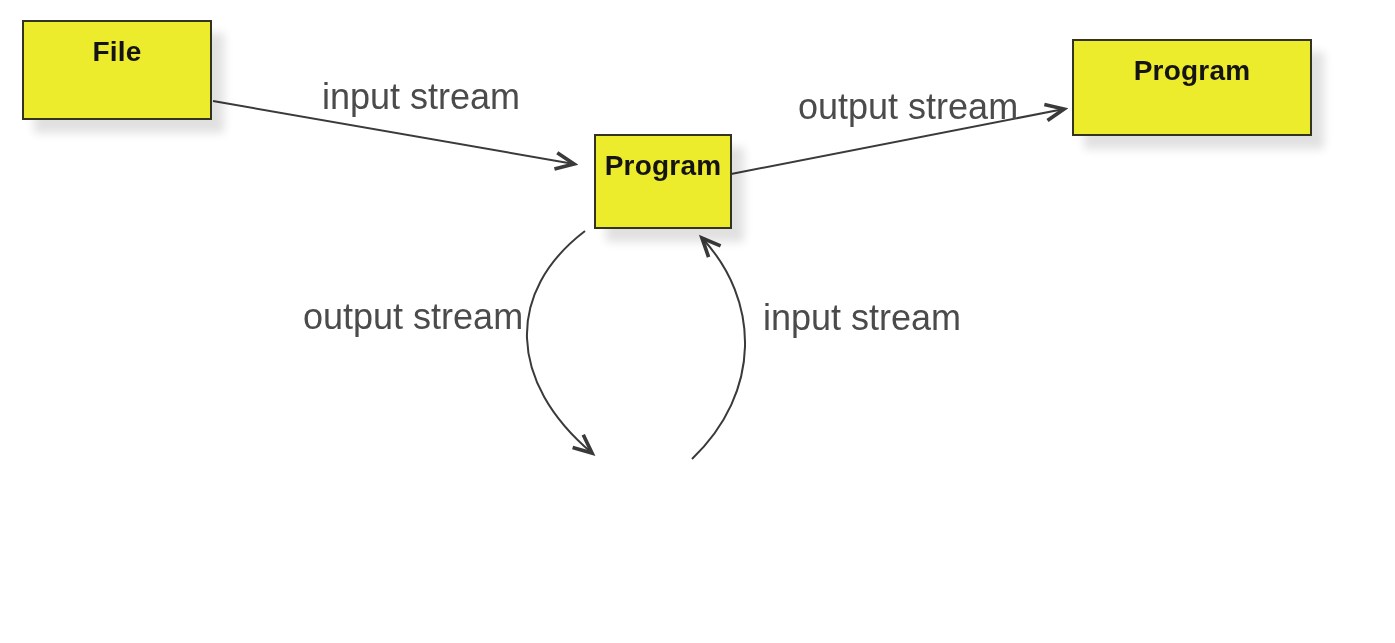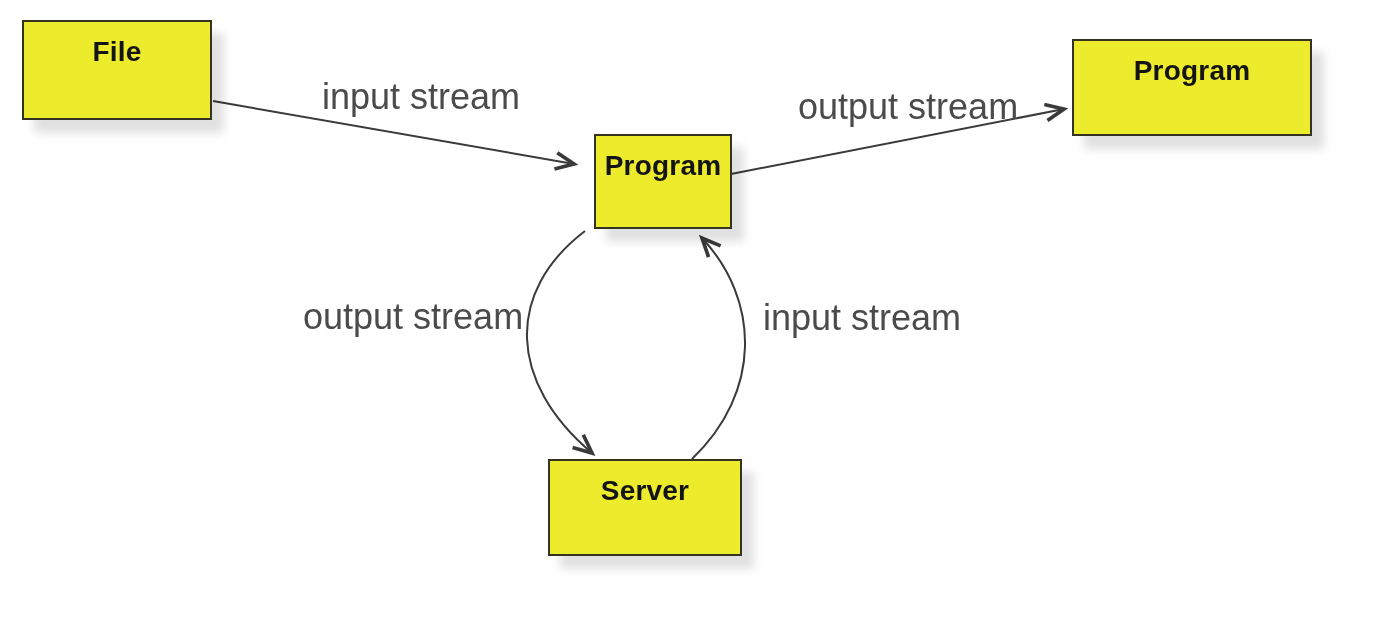--- a/index.html
+++ b/index.html
@@ -73,23 +73,20 @@
   </div>
 
   <div class="node node-program">
     <span class="node-label">Program</span>
   </div>
 
   <div class="node node-printer">
     <span class="node-label">Program</span>
   </div>
 
-  <div class="node node-server">
-    <span class="node-label">Server</span>
-  </div>
 
   <span class="edge-label lbl-in-top">input stream</span>
 
   <span class="edge-label lbl-out-top">output stream</span>
 
   <span class="edge-label lbl-out-bot">output stream</span>
 
   <span class="edge-label lbl-in-bot">input stream</span>
 
 </div>

